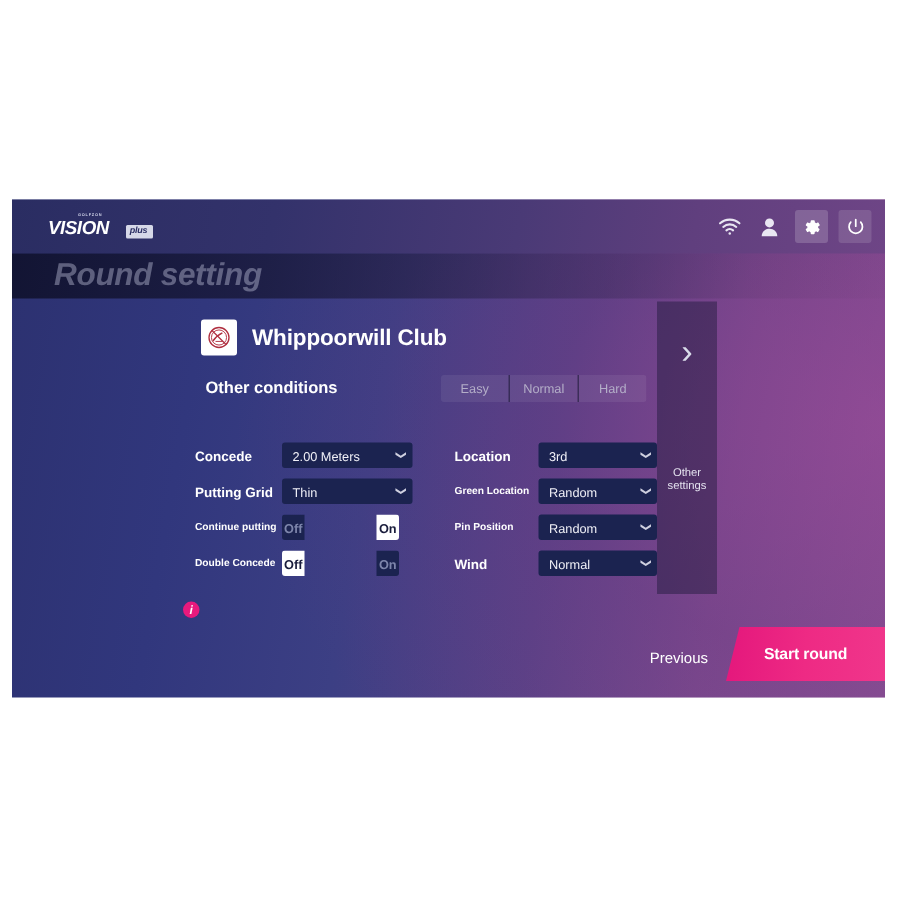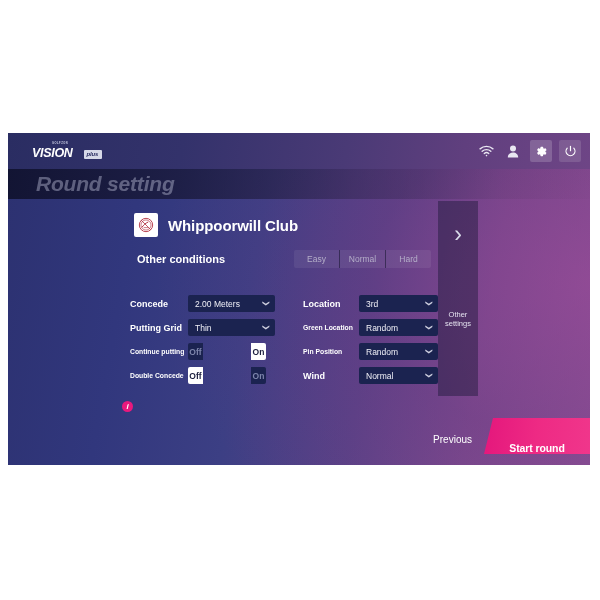--- a/index.html
+++ b/index.html
@@ -128,21 +128,21 @@
 
   
   #prevbtn{
     position:absolute;right:118px;top:294px;height:26px;line-height:26px;
     font-size:10px;color:#ffffff;font-weight:400;
   }
   #startbtn{
     position:absolute;right:0px;top:285px;width:106px;height:36px;
     background:linear-gradient(95deg,#e4177c 0%,#ee2a84 50%,#f0368b 100%);
     clip-path:polygon(9px 0,100% 0,100% 100%,0 100%);
-    display:flex;align-items:flex-end;justify-content:center;
+    display:flex;align-items:center;justify-content:center;
   }
   #startlbl{font-size:10.5px;font-weight:700;color:#ffffff;letter-spacing:-.1px;}
 </style>
 </head>
 <body>
 
 <div id="screen">
 
   <div id="topbar">
     <div class="logo">

